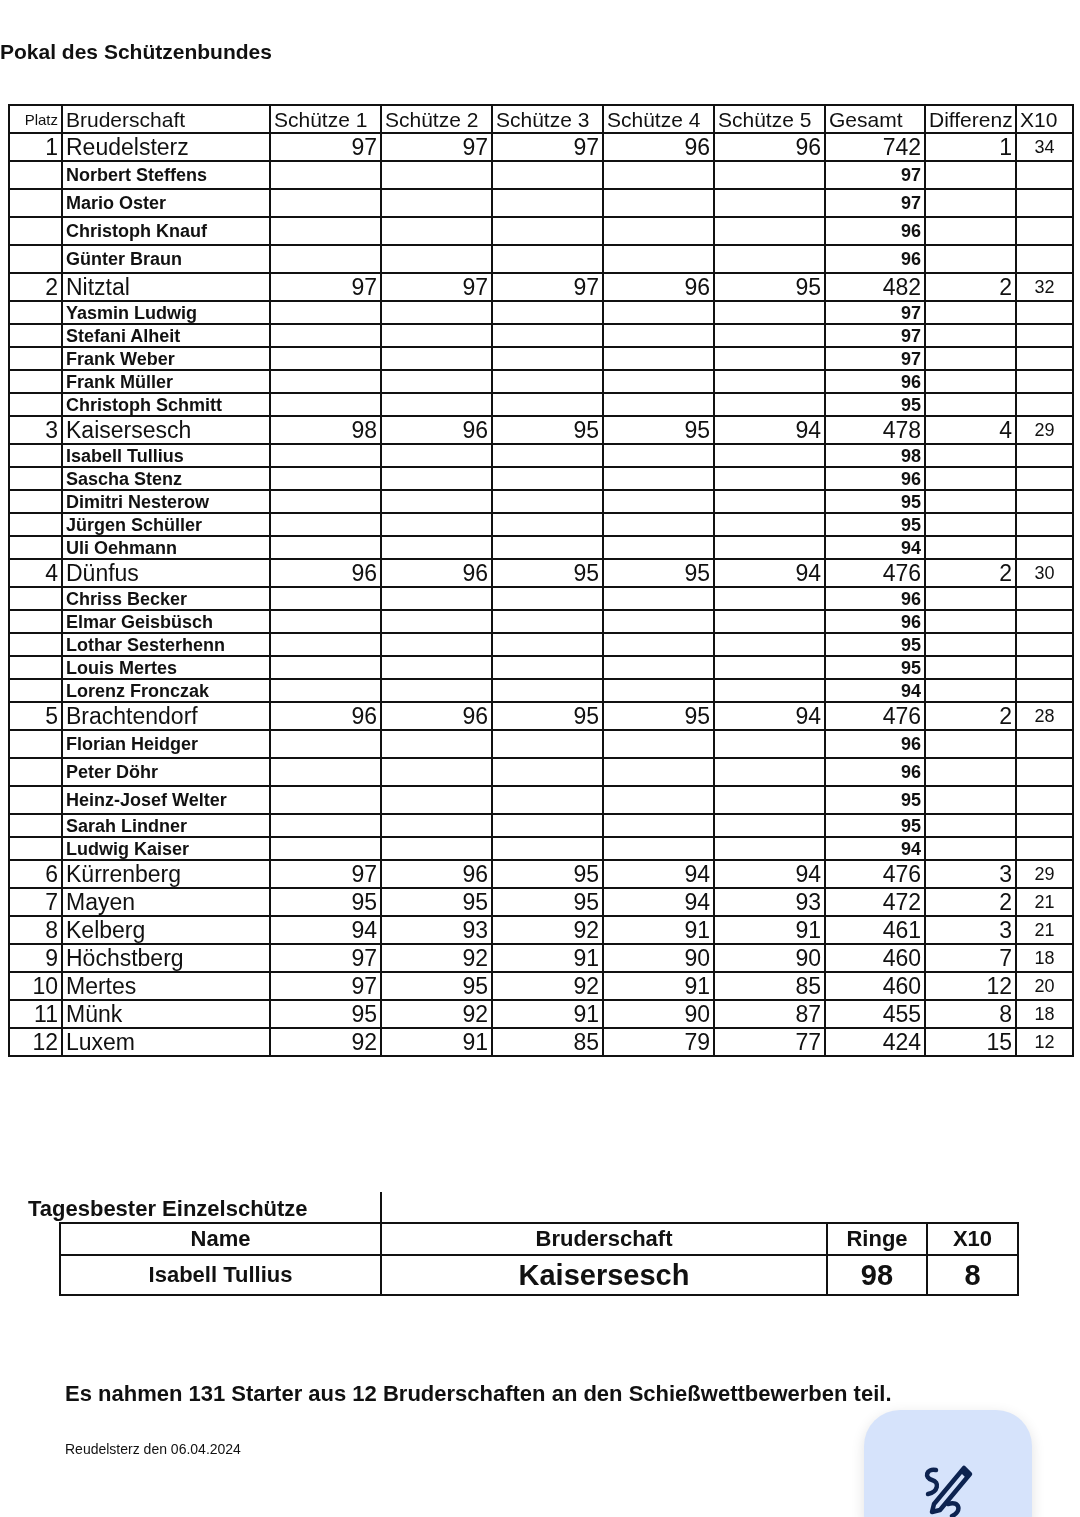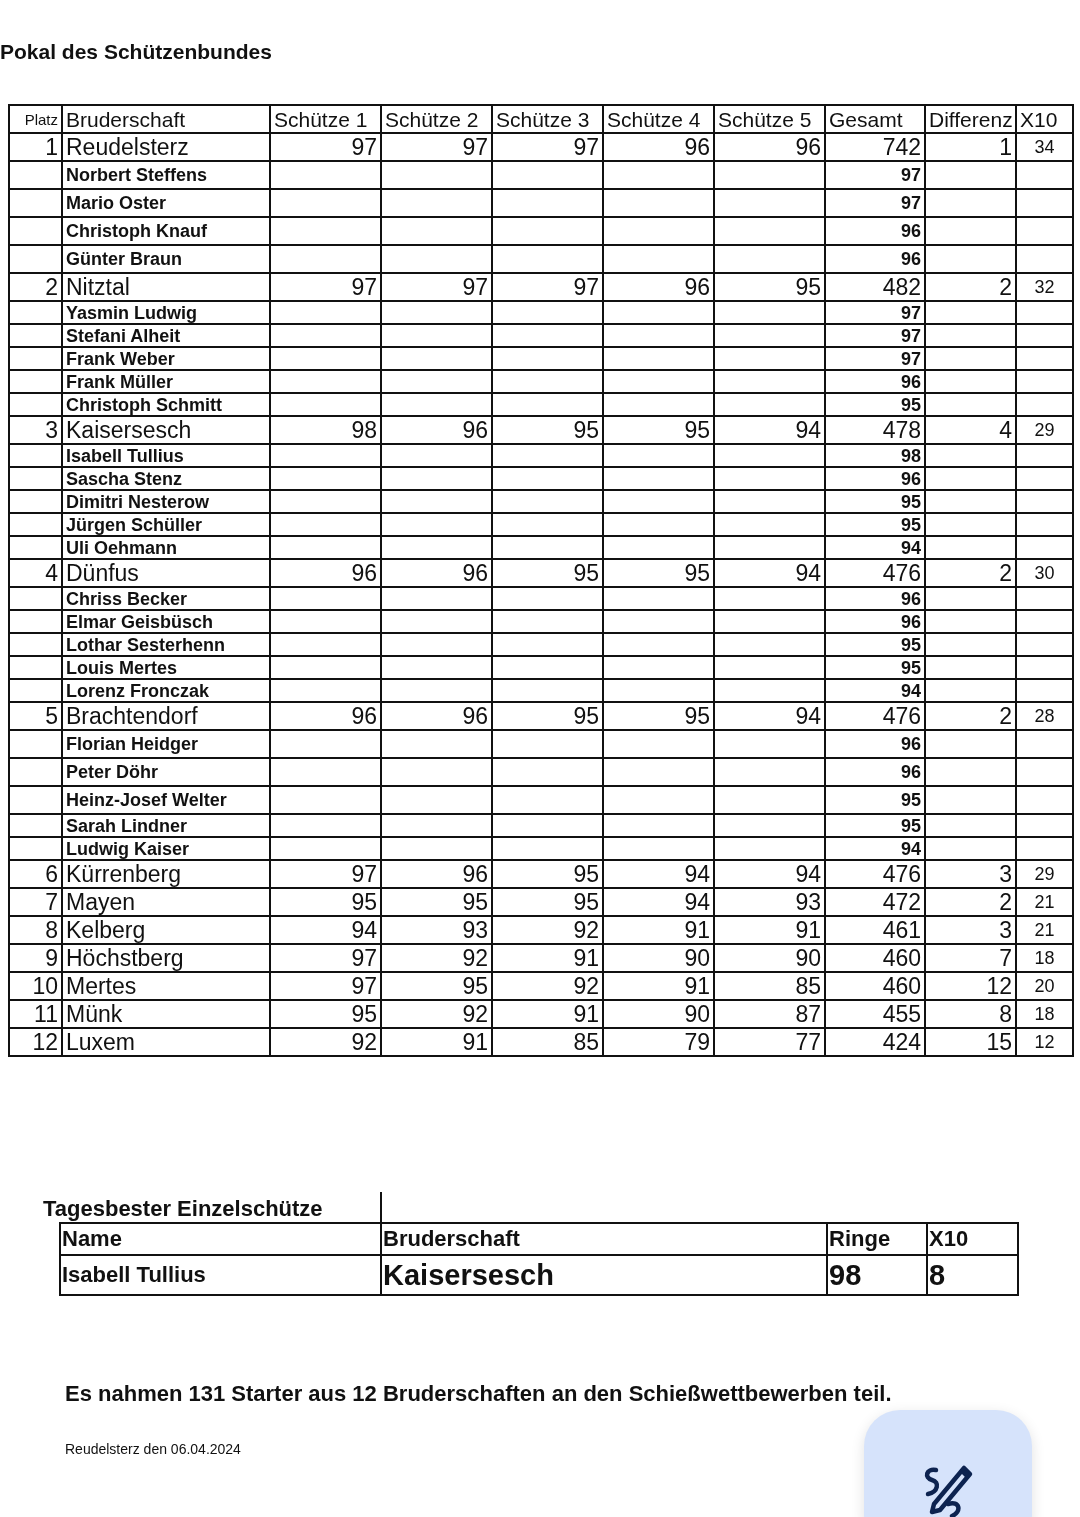--- a/index.html
+++ b/index.html
@@ -15,24 +15,24 @@
   table.main col.c-x{width:57px;}
   tr.hdr td{height:26px;font-size:21px;}
   tr.hdr td.platz{font-size:15px;text-align:right;}
   tr.team td{height:26px;font-size:23px;}
   tr.team td.num{text-align:right;}
   tr.team td.x10{font-size:18px;text-align:center;}
   tr.member td{height:21px;font-size:18px;font-weight:bold;}
   tr.member.tall td{height:26px;}
   tr.member td.mname{text-align:left;}
   tr.member td.mscore{text-align:right;}
-  .best-label{position:absolute;left:43px;top:1196px;font-weight:bold;font-size:22px;}
+  .best-label{position:absolute;left:28px;top:1196px;font-weight:bold;font-size:22px;}
   .best-vline{position:absolute;left:380px;top:1192px;width:2px;height:32px;background:#111;}
   table.best{position:absolute;left:59px;top:1222px;border-collapse:collapse;table-layout:fixed;width:958px;}
-  table.best td{border:2px solid #111;text-align:left;font-weight:bold;line-height:1;}
+  table.best td{border:2px solid #111;text-align:center;font-weight:bold;line-height:1;}
   table.best tr.bh td{height:28px;font-size:22px;}
   table.best tr.bv td{height:36px;font-size:22px;}
   table.best tr.bv td.big{font-size:29px;}
   .summary{position:absolute;left:65px;top:1381px;font-weight:bold;font-size:22px;}
   .place-date{position:absolute;left:65px;top:1441px;font-size:14px;}
   .fab{position:absolute;left:864px;top:1410px;width:168px;height:140px;border-radius:36px;background:#d6e3fb;box-shadow:0 4px 14px rgba(0,0,0,0.12);}
   .fab svg{position:absolute;left:56px;top:54px;}
 </style>
 </head>
 <body>

